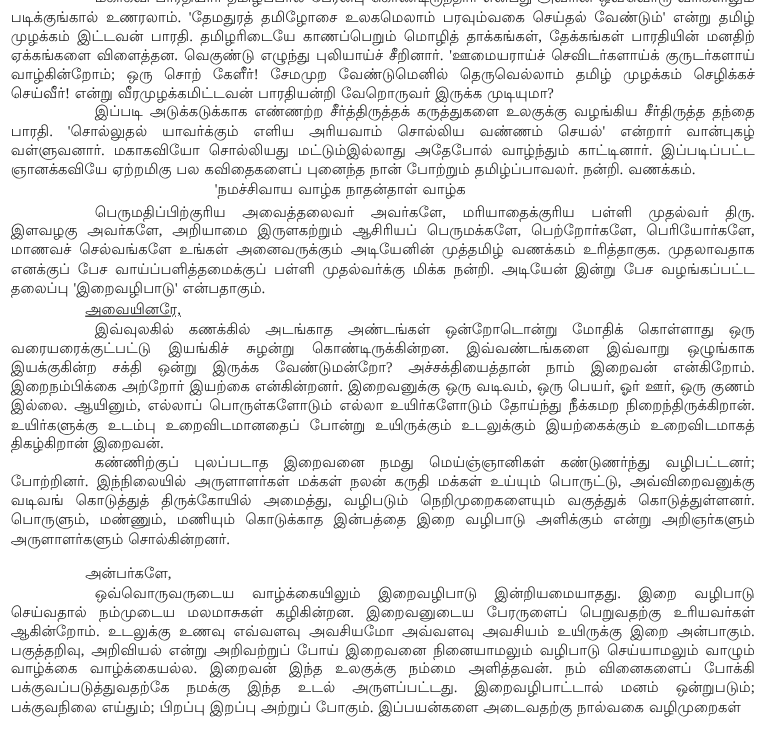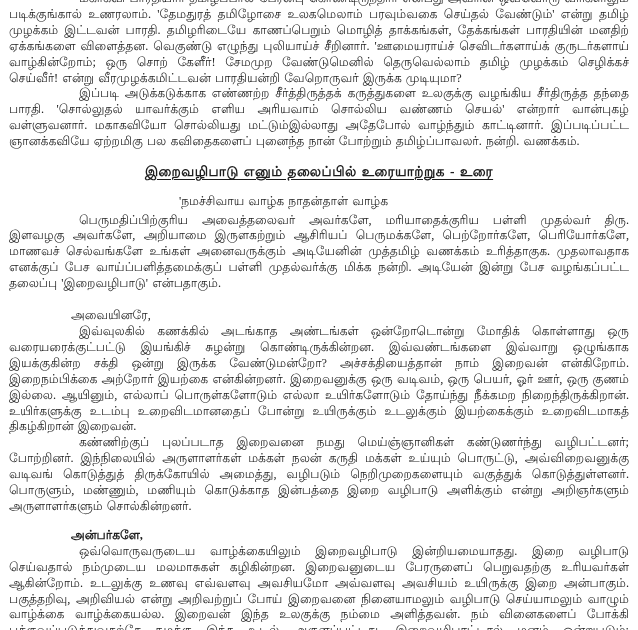--- a/index.html
+++ b/index.html
@@ -33,22 +33,22 @@
   p.body-para {
     margin: 0;
     text-indent: 70px;
   }
   .salutation {
     margin: 0;
     padding-left: 62px;
     text-align: left;
     text-indent: 0;
   }
-  .salutation.gap-small { margin-top: 16px; }
-  .salutation.gap-large { margin-top: 13px; font-weight: bold; }
+  .salutation.gap-small { margin-top: 2px; text-decoration: underline; }
+  .salutation.gap-large { margin-top: 13px; }
   h1.doc-heading {
     margin: 13px 0 12px 0;
     text-align: center;
     font-size: 13.6px;
     font-weight: bold;
     letter-spacing: 0.5px;
     text-decoration: underline;
     text-underline-offset: 3px;
     line-height: 18px;
   }
@@ -64,21 +64,20 @@
 </head>
 <body>
 
 <div class="page">
   <div class="content">
 
     <p class="body-para"><span>மகாகவி பாரதியார் தமிழ்ப்பால் பேரன்பு கொண்டிருந்தார் என்பது அவரின் ஒவ்வொரு வரிகளிலும்</span> <span>படிக்குங்கால் உணரலாம். 'தேமதுரத் தமிழோசை உலகமெலாம் பரவும்வகை செய்தல் வேண்டும்' என்று தமிழ் முழக்கம் இட்டவன் பாரதி. தமிழரிடையே காணப்பெறும் மொழித் தாக்கங்கள், தேக்கங்கள் பாரதியின் மனதிற் ஏக்கங்களை விளைத்தன. வெகுண்டு எழுந்து புலியாய்ச் சீறினார். 'ஊமையராய்ச் செவிடர்களாய்க் குருடர்களாய் வாழ்கின்றோம்; ஒரு சொற் கேளீர்! சேமமுற வேண்டுமெனில் தெருவெல்லாம் தமிழ் முழக்கம் செழிக்கச் செய்வீர்! என்று வீரமுழக்கமிட்டவன் பாரதியன்றி வேறொருவர் இருக்க முடியுமா?</span></p>
 
     <p class="body-para">இப்படி அடுக்கடுக்காக எண்ணற்ற சீர்த்திருத்தக் கருத்துகளை உலகுக்கு வழங்கிய சீர்திருத்த தந்தை பாரதி. 'சொல்லுதல் யாவர்க்கும் எளிய அரியவாம் சொல்லிய வண்ணம் செயல்' என்றார் வான்புகழ் வள்ளுவனார். மகாகவியோ சொல்லியது மட்டும்இல்லாது அதேபோல் வாழ்ந்தும் காட்டினார். இப்படிப்பட்ட ஞானக்கவியே ஏற்றமிகு பல கவிதைகளைப் புனைந்த நான் போற்றும் தமிழ்ப்பாவலர். நன்றி. வணக்கம்.</p>
 
-    <h1 class="doc-heading">இறைவழிபாடு எனும் தலைப்பில் உரையாற்றுக - உரை</h1>
 
     <div class="quote-block">
       <div class="quote-line-1">'நமச்சிவாய வாழ்க நாதன்தாள் வாழ்க</div>
     </div>
 
     <p class="body-para">பெருமதிப்பிற்குரிய அவைத்தலைவர் அவர்களே, மரியாதைக்குரிய பள்ளி முதல்வர் திரு. இளவழகு அவர்களே, அறியாமை இருளகற்றும் ஆசிரியப் பெருமக்களே, பெற்றோர்களே, பெரியோர்களே, மாணவச் செல்வங்களே உங்கள் அனைவருக்கும் அடியேனின் முத்தமிழ் வணக்கம் உரித்தாகுக. முதலாவதாக எனக்குப் பேச வாய்ப்பளித்தமைக்குப் பள்ளி முதல்வர்க்கு மிக்க நன்றி. அடியேன் இன்று பேச வழங்கப்பட்ட தலைப்பு 'இறைவழிபாடு' என்பதாகும்.</p>
 
     <p class="salutation gap-small">அவையினரே,</p>
 
     <p class="body-para">இவ்வுலகில் கணக்கில் அடங்காத அண்டங்கள் ஒன்றோடொன்று மோதிக் கொள்ளாது ஒரு வரையரைக்குட்பட்டு இயங்கிச் சுழன்று கொண்டிருக்கின்றன. இவ்வண்டங்களை இவ்வாறு ஒழுங்காக இயக்குகின்ற சக்தி ஒன்று இருக்க வேண்டுமன்றோ? அச்சக்தியைத்தான் நாம் இறைவன் என்கிறோம். இறைநம்பிக்கை அற்றோர் இயற்கை என்கின்றனர். இறைவனுக்கு ஒரு வடிவம், ஒரு பெயர், ஓர் ஊர், ஒரு குணம் இல்லை. ஆயினும், எல்லாப் பொருள்களோடும் எல்லா உயிர்களோடும் தோய்ந்து நீக்கமற நிறைந்திருக்கிறான். உயிர்களுக்கு உடம்பு உறைவிடமானதைப் போன்று உயிருக்கும் உடலுக்கும் இயற்கைக்கும் உறைவிடமாகத் திகழ்கிறான் இறைவன்.</p>

